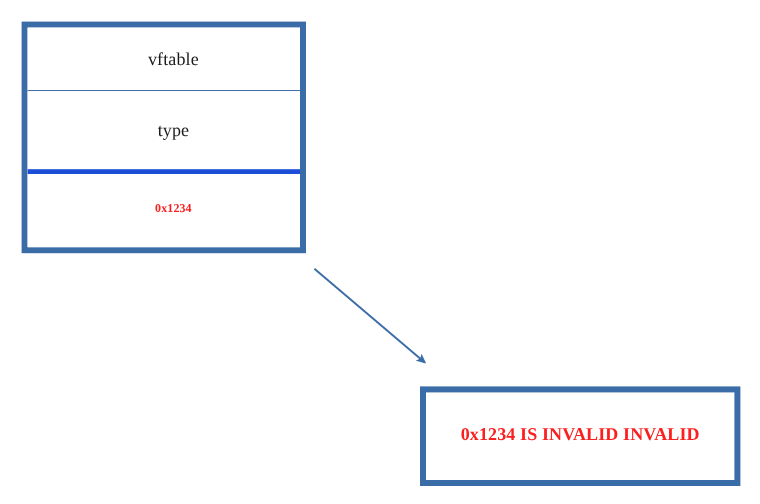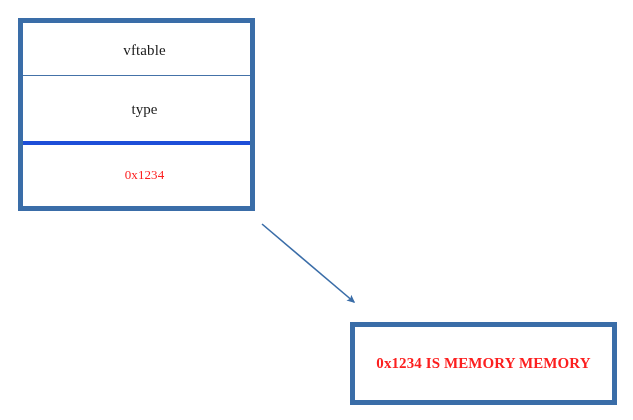--- a/index.html
+++ b/index.html
@@ -65,22 +65,22 @@
     font-size: 15px;
     line-height: 1;
     color: #1a1a1a;
     letter-spacing: 0.1px;
     white-space: nowrap;
     margin-left: 16px;
   }
 
   .cell-text.pointer-value {
     color: #fc1f1f;
-    font-weight: normal;
-    font-size: 13px;
+    font-weight: bold;
+    font-size: 10px;
   }
 
   
   .cell-vftable .cell-text { transform: translateY(1px); }
   .cell-type .cell-text    { transform: translateY(1px); }
   .cell-pointer .cell-text { transform: translateY(-1px); }
 
   
   .arrow-layer {
     position: absolute;
@@ -141,16 +141,16 @@
   <svg class="arrow-layer" viewBox="0 0 633 420" width="633" height="420">
     <defs>
       <marker id="arrowhead" markerWidth="5.2" markerHeight="5.2" refX="4.2" refY="2.6" orient="auto" markerUnits="strokeWidth">
         <path d="M0,0.25 L5.1,2.6 L0,4.95 L1.15,2.6 Z" fill="#3a6da8"></path>
       </marker>
     </defs>
     <line class="arrow-line" x1="262" y1="224" x2="354" y2="302" stroke="#3a6da8" stroke-width="1.6" marker-end="url(#arrowhead)"></line>
   </svg>
 
   <div class="callout-box">
-    <span class="callout-text">0x1234 IS MEMORY MEMORY</span>
+    <span class="callout-text">0x1234 IS INVALID INVALID</span>
   </div>
 
 </div>
 
 </body></html>

